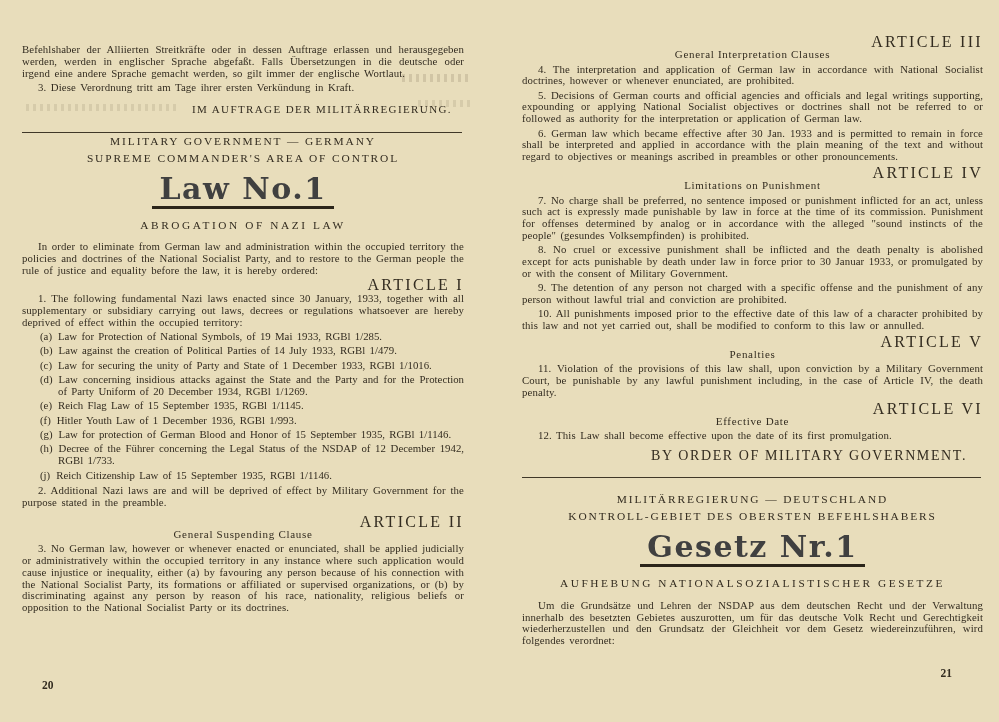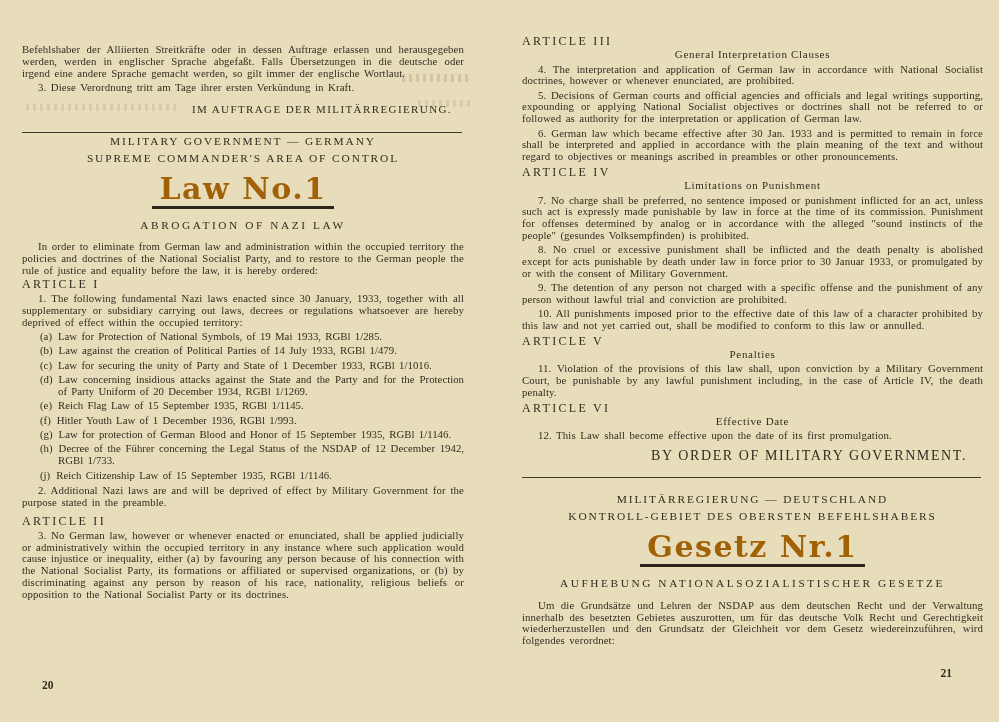--- a/index.html
+++ b/index.html
@@ -51,27 +51,27 @@
   .doc-head-line { font-size: 11.4px; line-height: 16.5px; letter-spacing: 1.9px; }
 
   .law-title-row { text-align: center; margin-top: 7px; }
   .law-title {
     display: inline-block;
     font-family: "DejaVu Serif", serif;
     font-weight: bold;
     font-size: 30px;
     line-height: 32px;
     letter-spacing: 1.5px;
-    color: #a16207;
+    color: #404040;
     border-bottom: 3.6px solid #2b251a;
     padding: 0 7px 1px 7px;
   }
   .law-sub { margin-top: 11px; text-align: center; font-size: 11.3px; letter-spacing: 2.6px; }
 
-  .art-head { margin-top: 4px; text-align: left; font-size: 12px; letter-spacing: 2.3px; }
+  .art-head { margin-top: 4px; text-align: right; font-size: 16px; letter-spacing: 2.3px; }
   .art-sub  { margin-top: 1.5px; text-align: center; font-size: 11px; font-weight: normal; letter-spacing: 0.7px; }
 
   .law-list { margin-top: 1px; }
   .law-item {
     margin: 2.6px 0 0 18px;
     padding-left: 18px;
     text-indent: -18px;
     text-align: justify;
     word-spacing: 1.6px;
   }
@@ -127,20 +127,21 @@
       <div class="law-item"><span class="lbl">(e)</span><span>Reich Flag Law of 15 September 1935, RGBl 1/1145.</span></div>
       <div class="law-item"><span class="lbl">(f)</span><span>Hitler Youth Law of 1 December 1936, RGBl 1/993.</span></div>
       <div class="law-item"><span class="lbl">(g)</span><span>Law for protection of German Blood and Honor of 15 September 1935, RGBl 1/1146.</span></div>
       <div class="law-item"><span class="lbl">(h)</span><span>Decree of the Führer concerning the Legal Status of the NSDAP of 12 December 1942, RGBl 1/733.</span></div>
       <div class="law-item"><span class="lbl">(j)</span><span>Reich Citizenship Law of 15 September 1935, RGBl 1/1146.</span></div>
     </div>
 
     <p class="body ind" style="margin-top:3.5px;">2. Additional Nazi laws are and will be deprived of effect by Military Government for the purpose stated in the preamble.</p>
 
     <div class="art-head" style="margin-top:7px;">ARTICLE II</div>
+    <div class="art-sub">General Suspending Clause</div>
     <p class="body ind">3. No German law, however or whenever enacted or enunciated, shall be applied judicially or administratively within the occupied territory in any instance where such application would cause injustice or inequality, either (a) by favouring any person because of his connection with the National Socialist Party, its formations or affiliated or supervised organizations, or (b) by discriminating against any person by reason of his race, nationality, religious beliefs or opposition to the National Socialist Party or its doctrines.</p>
 
     <div class="pgnum pg-left">20</div>
   </div>
 
   <div class="page page-right">
     <div class="art-head" style="margin-top:0;">ARTICLE III</div>
     <div class="art-sub">General Interpretation Clauses</div>
     <p class="body ind">4. The interpretation and application of German law in accordance with National Socialist doctrines, however or whenever enunciated, are prohibited.</p>
     <p class="body ind">5. Decisions of German courts and official agencies and officials and legal writings supporting, expounding or applying National Socialist objectives or doctrines shall not be referred to or followed as authority for the interpretation or application of German law.</p>

